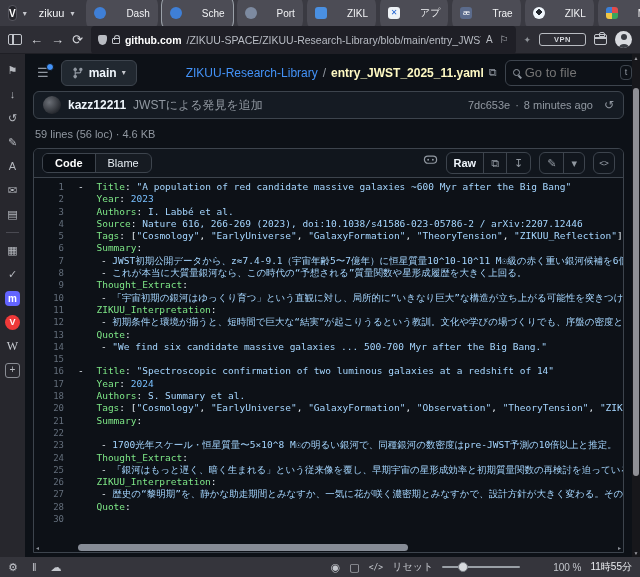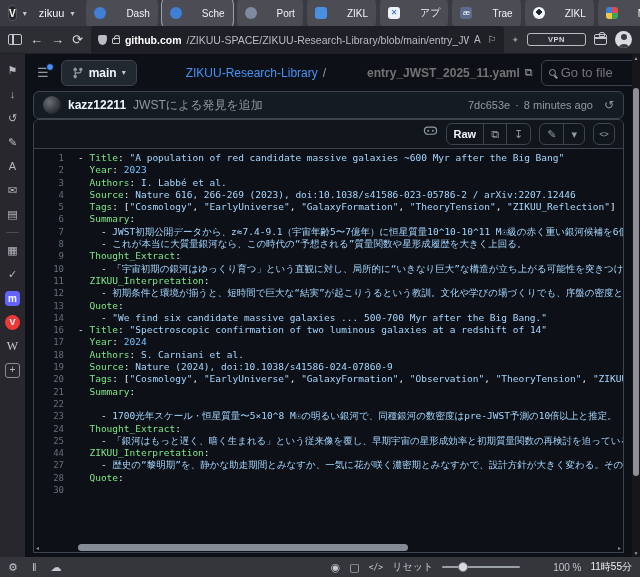--- a/index.html
+++ b/index.html
@@ -49,21 +49,21 @@
   .shield { width:9px; height:10px; background:#b9bcc2; border-radius:2px 2px 50% 50% / 2px 2px 60% 60%; flex:none; }
   .lock { width:8px; height:6px; border:1px solid #c3c6cc; border-radius:1px; position:relative; margin-top:3px; flex:none; }
   .lock::before { content:""; position:absolute; left:1px; top:-4px; width:4px; height:4px;
     border:1px solid #c3c6cc; border-bottom:none; border-radius:3px 3px 0 0; }
   .url-domain { color:#ffffff; font-weight:bold; }
   .url-path { color:#b8bcc4; overflow:hidden; text-overflow:clip; white-space:nowrap; flex:1; }
   .url-tail { color:#b9bcc2; font-size:10px; flex:none; display:flex; gap:7px; align-items:center; }
   .nav-right { display:flex; align-items:center; gap:8px; margin-left:auto; }
   .ext-ic { color:#8e9298; font-size:9px; }
   .vpn-badge { border:1px solid #b9bcc2; border-radius:3px; color:#d4d7dc; font-size:7.5px; font-weight:bold;
-    padding:1px 20px; letter-spacing:.5px; }
+    padding:1px 14px; letter-spacing:.5px; }
   .gift { width:13px; height:11px; border:1.5px solid #c3c6cc; border-radius:2px; position:relative; }
   .gift::before { content:""; position:absolute; left:-1px; right:-1px; top:2px; height:1.5px; background:#c3c6cc; }
   .gift::after { content:""; position:absolute; left:50%; top:-3px; width:4px; height:3px; margin-left:-2px;
     border:1px solid #c3c6cc; border-radius:2px 2px 0 0; }
   .avatar-btn { width:17px; height:17px; border-radius:50%; background:#d9dbe0; position:relative; overflow:hidden; }
   .avatar-btn::before { content:""; position:absolute; top:3px; left:50%; margin-left:-3px; width:6px; height:6px;
     border-radius:50%; background:#3a3d44; }
   .avatar-btn::after { content:""; position:absolute; bottom:-3px; left:50%; margin-left:-5px; width:10px; height:7px;
     border-radius:50%; background:#3a3d44; }
   
@@ -81,21 +81,21 @@
   #gh-header { display:flex; align-items:center; gap:8px; padding:6px 8px; height:37px; flex:none; }
   .tree-btn { position:relative; color:#9198a1; font-size:13px; padding:2px 4px; }
   .tree-btn::after { content:""; position:absolute; top:0; right:-1px; width:6px; height:6px; border-radius:50%;
     background:#4493f8; border:1.5px solid #0d1117; }
   .btn { display:inline-flex; align-items:center; gap:5px; background:#212830; border:1px solid #3d444d;
     border-radius:6px; height:26px; padding:0 10px; font-size:12px; color:#f0f6fc; }
   .btn .bold { font-weight:bold; }
   .breadcrumb { display:flex; align-items:center; gap:5px; font-size:12px; white-space:nowrap; }
   .crumb-repo { color:#4493f8;margin-left:41px; }
   .crumb-sep { color:#9198a1; }
-  .crumb-file { color:#737373; font-weight:bold;margin-left:36px; }
+  .crumb-file { color:#fef9c3; font-weight:bold; }
   .copy-ic { color:#9198a1; font-size:11px; }
   .goto { margin-left:auto; width:148px; height:26px; background:#0d1117; border:1px solid #3d444d; border-radius:6px;
     display:flex; align-items:center; gap:5px; padding:0 7px; }
   .goto input { background:transparent; border:none; outline:none; color:#9198a1; font-size:13px; width:90px;
     font-family:"Liberation Sans", sans-serif; }
   .mag { width:7px; height:7px; border:1.5px solid #9198a1; border-radius:50%; position:relative; flex:none; }
   .mag::after { content:""; position:absolute; width:4px; height:1.5px; background:#9198a1;
     bottom:-2px; right:-3px; transform:rotate(45deg); }
   .kbd { margin-left:auto; border:1px solid #3d444d; border-radius:4px; color:#9198a1; font-size:9px;
     padding:0 4px; line-height:13px; }
@@ -127,21 +127,21 @@
   .btn-group > :first-child { border-left:none; }
   .raw-label { color:#f0f6fc; font-weight:bold; }
   .sym-btn { width:22px; height:22px; border:1px solid #3d444d; border-radius:6px; color:#9198a1;
     font-family:"DejaVu Sans Mono", monospace; font-size:8px; display:flex; align-items:center; justify-content:center; }
   
   #code-lines { flex:1; overflow:hidden; padding-top:3px; background:#0d1117; }
   .code-line { display:flex; line-height:12.3px; height:12.3px; white-space:pre; }
   .ln { width:44px; flex:none; text-align:right; padding-right:14px; color:#636e7b; font-size:9px;
     font-family:"DejaVu Sans Mono", monospace; }
   .lc { font-family:"DejaVu Sans Mono", monospace; font-size:9.5px; }
-  .tk-p { color:#e6edf3; } .tk-k { color:#7ee787; } .tk-s { color:#a5d6ff; } .tk-n { color:#79c0ff; }
+  .tk-p { color:#e6edf3; } .tk-k { color:#7ee787;margin-left:7px; } .tk-s { color:#a5d6ff; } .tk-n { color:#79c0ff; }
   
   #hscroll { position:absolute; bottom:0; left:0; right:0; height:9px; background:#0d1117; }
   #hscroll .harrow { position:absolute; top:1px; color:#8a8f98; font-size:6px; }
   #hscroll .thumb { position:absolute; left:44px; width:330px; top:1px; height:7px; background:#868c96; border-radius:4px; }
   
   #vscroll { position:absolute; right:0; top:54px; width:8px; height:503px; background:#17171b; }
   #vscroll::before { content:"▲"; position:absolute; top:1px; left:0; right:0; text-align:center; font-size:5px; color:#9a9aa0; }
   #vscroll::after { content:"▼"; position:absolute; bottom:1px; left:0; right:0; text-align:center; font-size:5px; color:#9a9aa0; }
   #vscroll .vthumb { position:absolute; top:34px; height:388px; left:1px; width:6px; background:#8f8f95; border-radius:3px; }
   
@@ -281,23 +281,28 @@
     <span class="commit-author">kazz12211</span>
     <span class="commit-msg">JWSTによる発見を追加</span>
     <span class="commit-right">
       <span>7dc653e</span>
       <span>·</span>
       <span>8 minutes ago</span>
       <span class="hist-ic">↺</span>
     </span>
   </div>
 
+  <div id="meta-row">59 lines (56 loc) · 4.6 KB</div>
 
   <div id="codebox">
     <div id="code-toolbar">
+      <span class="seg-wrap">
+        <span class="seg active">Code</span>
+        <span class="seg">Blame</span>
+      </span>
       <span class="tool-right">
         <span class="icon-btn">
           <svg width="15" height="15" viewBox="0 0 16 16" fill="none" stroke="#9198a1" stroke-width="1.3">
               <rect x="1.5" y="4.5" width="13" height="7.5" rx="3.7"></rect>
               <circle cx="5.5" cy="8.2" r="1" fill="#9198a1" stroke="none"></circle>
               <circle cx="10.5" cy="8.2" r="1" fill="#9198a1" stroke="none"></circle>
             </svg>
         </span>
         <span class="btn-group">
           <span class="raw-label">Raw</span>
@@ -319,31 +324,31 @@
         <div class="code-line"><span class="ln">5</span><span class="lc"><span class="tk-p">  </span><span class="tk-k">Tags</span><span class="tk-p">: [</span><span class="tk-s">"Cosmology"</span><span class="tk-p">, </span><span class="tk-s">"EarlyUniverse"</span><span class="tk-p">, </span><span class="tk-s">"GalaxyFormation"</span><span class="tk-p">, </span><span class="tk-s">"TheoryTension"</span><span class="tk-p">, </span><span class="tk-s">"ZIKUU_Reflection"</span><span class="tk-p">]</span></span></div>
         <div class="code-line"><span class="ln">6</span><span class="lc"><span class="tk-p">  </span><span class="tk-k">Summary</span><span class="tk-p">:</span></span></div>
         <div class="code-line"><span class="ln">7</span><span class="lc"><span class="tk-p">    - </span><span class="tk-s">JWST初期公開データから、z≈7.4-9.1（宇宙年齢5〜7億年）に恒星質量10^10-10^11 M☉級の赤く重い銀河候補を6個同定。</span></span></div>
         <div class="code-line"><span class="ln">8</span><span class="lc"><span class="tk-p">    - </span><span class="tk-s">これが本当に大質量銀河なら、この時代の“予想される”質量関数や星形成履歴を大きく上回る。</span></span></div>
         <div class="code-line"><span class="ln">9</span><span class="lc"><span class="tk-p">  </span><span class="tk-k">Thought_Extract</span><span class="tk-p">:</span></span></div>
         <div class="code-line"><span class="ln">10</span><span class="lc"><span class="tk-p">    - </span><span class="tk-s">「宇宙初期の銀河はゆっくり育つ」という直観に対し、局所的に“いきなり巨大”な構造が立ち上がる可能性を突きつけている。</span></span></div>
         <div class="code-line"><span class="ln">11</span><span class="lc"><span class="tk-p">  </span><span class="tk-k">ZIKUU_Interpretation</span><span class="tk-p">:</span></span></div>
         <div class="code-line"><span class="ln">12</span><span class="lc"><span class="tk-p">    - </span><span class="tk-s">初期条件と環境が揃うと、短時間で巨大な“結実”が起こりうるという教訓。文化や学びの場づくりでも、序盤の密度と設計が決定的になる。</span></span></div>
         <div class="code-line"><span class="ln">13</span><span class="lc"><span class="tk-p">  </span><span class="tk-k">Quote</span><span class="tk-p">:</span></span></div>
         <div class="code-line"><span class="ln">14</span><span class="lc"><span class="tk-p">    - </span><span class="tk-s">"We find six candidate massive galaxies ... 500-700 Myr after the Big Bang."</span></span></div>
+        <div class="code-line"><span class="ln">15</span><span class="lc"></span></div>
         <div class="code-line"><span class="ln">16</span><span class="lc"><span class="tk-p">- </span><span class="tk-k">Title</span><span class="tk-p">: </span><span class="tk-s">"Spectroscopic confirmation of two luminous galaxies at a redshift of 14"</span></span></div>
         <div class="code-line"><span class="ln">17</span><span class="lc"><span class="tk-p">  </span><span class="tk-k">Year</span><span class="tk-p">: </span><span class="tk-n">2024</span></span></div>
-        <div class="code-line"><span class="ln">18</span><span class="lc"><span class="tk-p">  </span><span class="tk-k">Authors</span><span class="tk-p">: </span><span class="tk-s">S. Carniani et al.</span></span></div>
-        <div class="code-line"><span class="ln">19</span><span class="lc"><span class="tk-p">  </span><span class="tk-k">Source</span><span class="tk-p">: </span><span class="tk-s">Nature (2024), doi:10.1038/s41586-024-07860-9</span></span></div>
+        <div class="code-line"><span class="ln">18</span><span class="lc"><span class="tk-p">  </span><span class="tk-k">Authors</span><span class="tk-p">: </span><span class="tk-s">S. Summary et al.</span></span></div>
         <div class="code-line"><span class="ln">20</span><span class="lc"><span class="tk-p">  </span><span class="tk-k">Tags</span><span class="tk-p">: [</span><span class="tk-s">"Cosmology"</span><span class="tk-p">, </span><span class="tk-s">"EarlyUniverse"</span><span class="tk-p">, </span><span class="tk-s">"GalaxyFormation"</span><span class="tk-p">, </span><span class="tk-s">"Observation"</span><span class="tk-p">, </span><span class="tk-s">"TheoryTension"</span><span class="tk-p">, </span><span class="tk-s">"ZIKUU_Reflection"</span></span></div>
         <div class="code-line"><span class="ln">21</span><span class="lc"><span class="tk-p">  </span><span class="tk-k">Summary</span><span class="tk-p">:</span></span></div>
         <div class="code-line"><span class="ln">22</span></div>
         <div class="code-line"><span class="ln">23</span><span class="lc"><span class="tk-p">    - </span><span class="tk-s">1700光年スケール・恒星質量〜5×10^8 M☉の明るい銀河で、同種銀河の数密度はpre-JWST予測の10倍以上と推定。</span></span></div>
         <div class="code-line"><span class="ln">24</span><span class="lc"><span class="tk-p">  </span><span class="tk-k">Thought_Extract</span><span class="tk-p">:</span></span></div>
         <div class="code-line"><span class="ln">25</span><span class="lc"><span class="tk-p">    - </span><span class="tk-s">「銀河はもっと遅く、暗く生まれる」という従来像を覆し、早期宇宙の星形成効率と初期質量関数の再検討を迫っている。</span></span></div>
-        <div class="code-line"><span class="ln">44</span><span class="lc"><span class="tk-p">  </span><span class="tk-k">ZIKUU_Interpretation</span><span class="tk-p">:</span></span></div>
+        <div class="code-line"><span class="ln">26</span><span class="lc"><span class="tk-p">  </span><span class="tk-k">ZIKUU_Interpretation</span><span class="tk-p">:</span></span></div>
         <div class="code-line"><span class="ln">27</span><span class="lc"><span class="tk-p">    - </span><span class="tk-s">歴史の“黎明期”を、静かな助走期間とみなすか、一気に花が咲く濃密期とみなすかで、設計方針が大きく変わる。その視点を鍛える材料。</span></span></div>
         <div class="code-line"><span class="ln">28</span><span class="lc"><span class="tk-p">  </span><span class="tk-k">Quote</span><span class="tk-p">:</span></span></div>
         <div class="code-line"><span class="ln">30</span><span class="lc"></span></div>
       </div>
     <div id="hscroll">
       <span class="harrow" style="left:2px">◂</span>
       <span class="thumb"></span>
       <span class="harrow" style="right:2px">▸</span>
     </div>
   </div>

